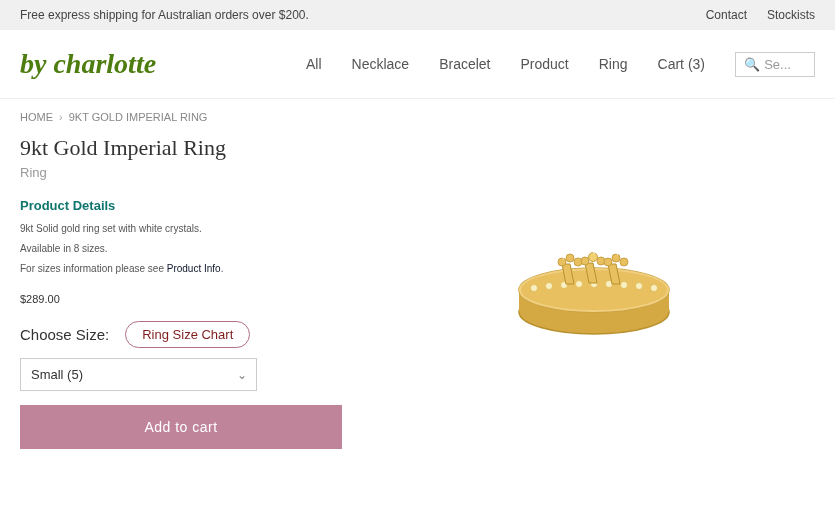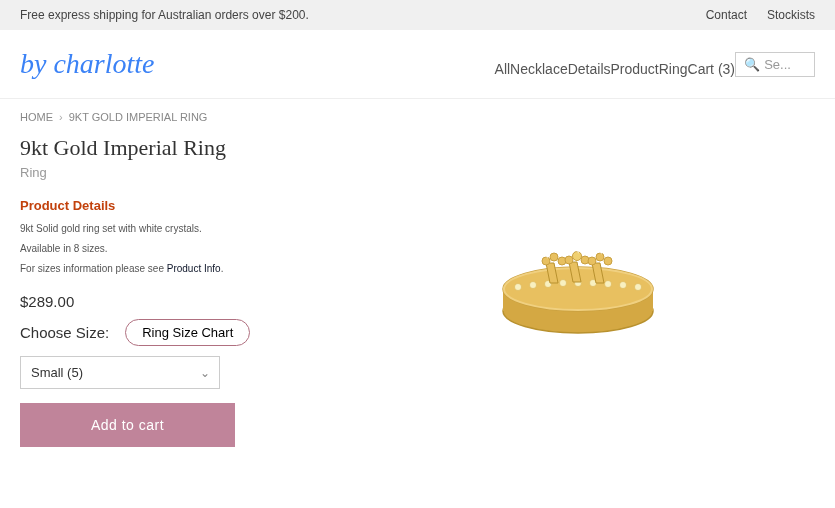--- a/index.html
+++ b/index.html
@@ -29,29 +29,30 @@
     
     .header {
       display: flex;
       align-items: center;
       padding: 18px 20px;
       border-bottom: 1px solid #eee;
     }
     .logo {
       font-size: 28px;
       font-style: italic;
-      color: #3b82f6;
+      color: #4d7c0f;
       font-family: Georgia, serif;
-      font-weight: normal;
+      font-weight: bold;
       flex: 0 0 auto;
       margin-right: 40px;
     }
     .nav {
       display: flex;
-      align-items: flex-end;
+      align-items: center;
+      gap: 30px;
       margin-left: auto;
     }
     .nav a {
       text-decoration: none;
       color: #555;
       font-size: 14px;
       font-family: Arial, sans-serif;
     }
     .search-box {
       display: flex;
@@ -99,65 +100,65 @@
     .product-category {
       font-size: 13px;
       color: #999;
       font-family: Arial, sans-serif;
       margin-bottom: 18px;
     }
     .product-details-label {
       font-size: 13px;
       font-weight: bold;
       font-family: Arial, sans-serif;
-      color: #c2410c;
+      color: #0f766e;
       margin-bottom: 8px;
     }
     .product-desc {
       font-size: 10px;
       font-family: Arial, sans-serif;
       color: #555;
       line-height: 1.6;
       margin-bottom: 4px;
     }
     .product-desc a {
       color: #0f172a;
       text-decoration: none;
     }
     .product-price {
-      font-size: 15px;
+      font-size: 11px;
       color: #333;
       font-family: Arial, sans-serif;
       margin-top: 16px;
-      margin-bottom: 9px;
+      margin-bottom: 16px;
     }
     .size-row {
       display: flex;
       align-items: center;
       gap: 16px;
       margin-bottom: 10px;
     }
     .choose-size-label {
       font-size: 15px;
       font-family: Arial, sans-serif;
       color: #333;
     }
     .ring-size-chart-btn {
       border: 1.5px solid #b07080;
       border-radius: 20px;
       padding: 5px 16px;
       font-size: 13px;
       font-family: Arial, sans-serif;
-      color: #000000;
+      color: #7f1d1d;
       background: #fff;
       cursor: pointer;
     }
     .size-select-wrap {
       position: relative;
-      width: 200px;
+      width: 237px;
       margin-bottom: 14px;
       text-decoration: underline;
     }
     .size-select {
       width: 100%;
       padding: 8px 30px 8px 10px;
       border: 1px solid #ccc;
       font-size: 13px;
       font-family: Arial, sans-serif;
       color: #333;
@@ -168,21 +169,21 @@
     .select-arrow {
       position: absolute;
       right: 10px;
       top: 50%;
       transform: translateY(-50%);
       color: #888;
       pointer-events: none;
       font-size: 12px;
     }
     .add-to-cart-btn {
-      width: 215px;
+      width: 322px;
       padding: 14px;
       background: #c0849a;
       color: #fff;
       border: none;
       font-size: 14px;
       font-family: Arial, sans-serif;
       cursor: pointer;
       letter-spacing: 0.5px;
     }
 
@@ -208,21 +209,21 @@
     <a>Contact</a>
     <a>Stockists</a>
   </div>
 </div>
 
 <div class="header">
   <div class="logo">by charlotte</div>
   <nav class="nav">
     <a>All</a>
     <a>Necklace</a>
-    <a>Details</a>
+    <a>Bracelet</a>
     <a>Product</a>
     <a>Ring</a>
     <a>Cart (3)</a>
     <div class="search-box">
       <span class="search-icon-wrap">🔍</span>
       <span>Se...</span>
     </div>
   </nav>
 </div>
 

